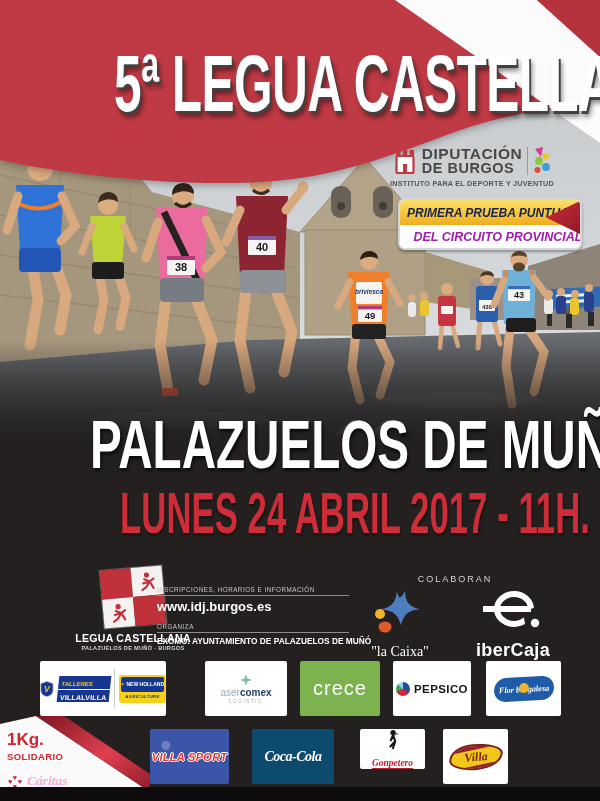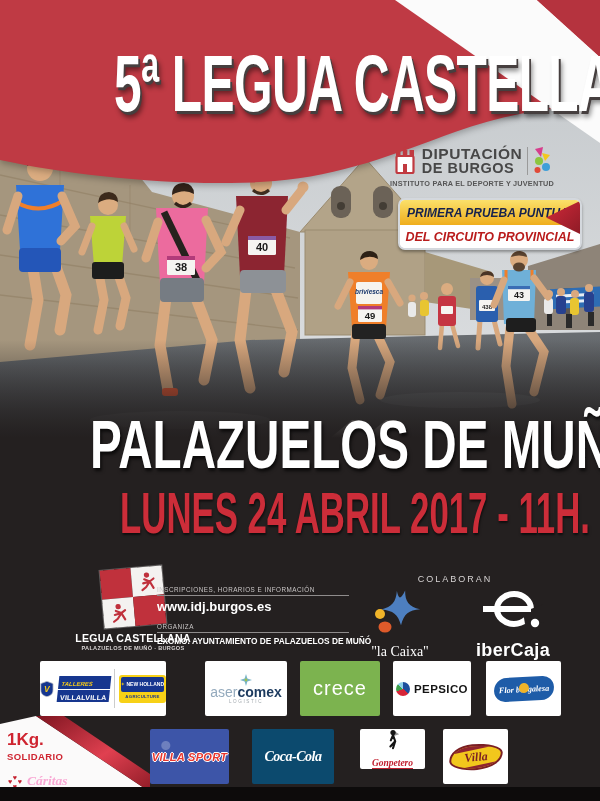--- a/index.html
+++ b/index.html
@@ -31,21 +31,21 @@
   .dip-sub{margin-top:3px;font-size:7.3px;font-weight:bold;color:#565656;
     text-align:center;letter-spacing:.2px;white-space:nowrap;}
 
   
   #qbanner{position:absolute;left:398px;top:198px;width:184px;border:2px solid #d4d8dd;
     border-radius:7px;overflow:hidden;box-shadow:0 2px 3px rgba(0,0,0,.35);background:#fff;}
   .qb-row1{height:25px;display:flex;align-items:center;justify-content:flex-start;
     padding-left:7px;background:linear-gradient(#fbe06a,#efae1d);}
   .qb-row1 span{font-size:12px;font-weight:bold;font-style:italic;color:#16224d;white-space:nowrap;}
   .qb-row2{height:23px;display:flex;align-items:center;justify-content:center;background:#fff;}
-  .qb-row2 span{font-size:12.5px;font-weight:bold;font-style:italic;color:#b91c1c;white-space:nowrap;}
+  .qb-row2 span{font-size:12.5px;font-weight:bold;font-style:italic;color:#a21caf;white-space:nowrap;padding-left:16px;}
   #qb-arrow{position:absolute;right:0;top:1px;width:34px;height:33px;
     background:linear-gradient(135deg,#d2293a,#8e1b26);
     clip-path:polygon(100% 0,0 50%,100% 100%);}
 
   
   #loc{position:absolute;left:0;top:408px;width:600px;text-align:center;color:#fff;
     font-size:68px;font-weight:bold;line-height:72px;letter-spacing:0;
     transform:scaleX(.70);transform-origin:50% 0;white-space:nowrap;
     text-shadow:2px 3px 4px rgba(0,0,0,.7);}
   #date{position:absolute;left:0;top:482px;width:600px;text-align:center;color:#cc2d39;
@@ -103,21 +103,21 @@
   .tv-bar .t1{font-size:6px;font-style:italic;font-weight:bold;color:#f2c71c;}
   .tv-bar .t2{font-size:7px;font-weight:bold;color:#fff;letter-spacing:.2px;}
   .sp-div{width:1px;height:70%;background:#ccc;}
   .nh{width:47px;border-radius:3px;background:#f7d117;padding:2px;}
   .nh-top{background:#16368f;border-radius:2px;height:15px;display:flex;
     align-items:center;justify-content:center;gap:2px;}
   .nh-top span{font-size:5px;font-weight:bold;color:#fff;white-space:nowrap;}
   .nh-bot{height:9px;display:flex;align-items:center;justify-content:center;}
   .nh-bot span{font-size:4.3px;font-weight:bold;color:#16368f;letter-spacing:.3px;}
 
-  .as-word{font-size:14px;line-height:11px;white-space:nowrap;}
+  .as-word{font-size:10px;line-height:11px;white-space:nowrap;}
   .as-word .a1{color:#94aabd;}
   .as-word .a2{color:#1c3a5e;font-weight:bold;}
   .as-sub{font-size:4.6px;color:#a2a9ae;letter-spacing:1.6px;}
 
   #sp-cr span{font-size:20px;font-weight:normal;color:#fff;letter-spacing:1px;}
 
   .pe-globe{width:14px;height:14px;border-radius:50%;
     background:conic-gradient(#1d4f9e 0 130deg,#d62538 130deg 250deg,#3fa14c 250deg 310deg,#8fd0e8 310deg);}
   #sp-pe span{font-size:11.5px;font-weight:800;color:#151515;letter-spacing:.4px;}
 

